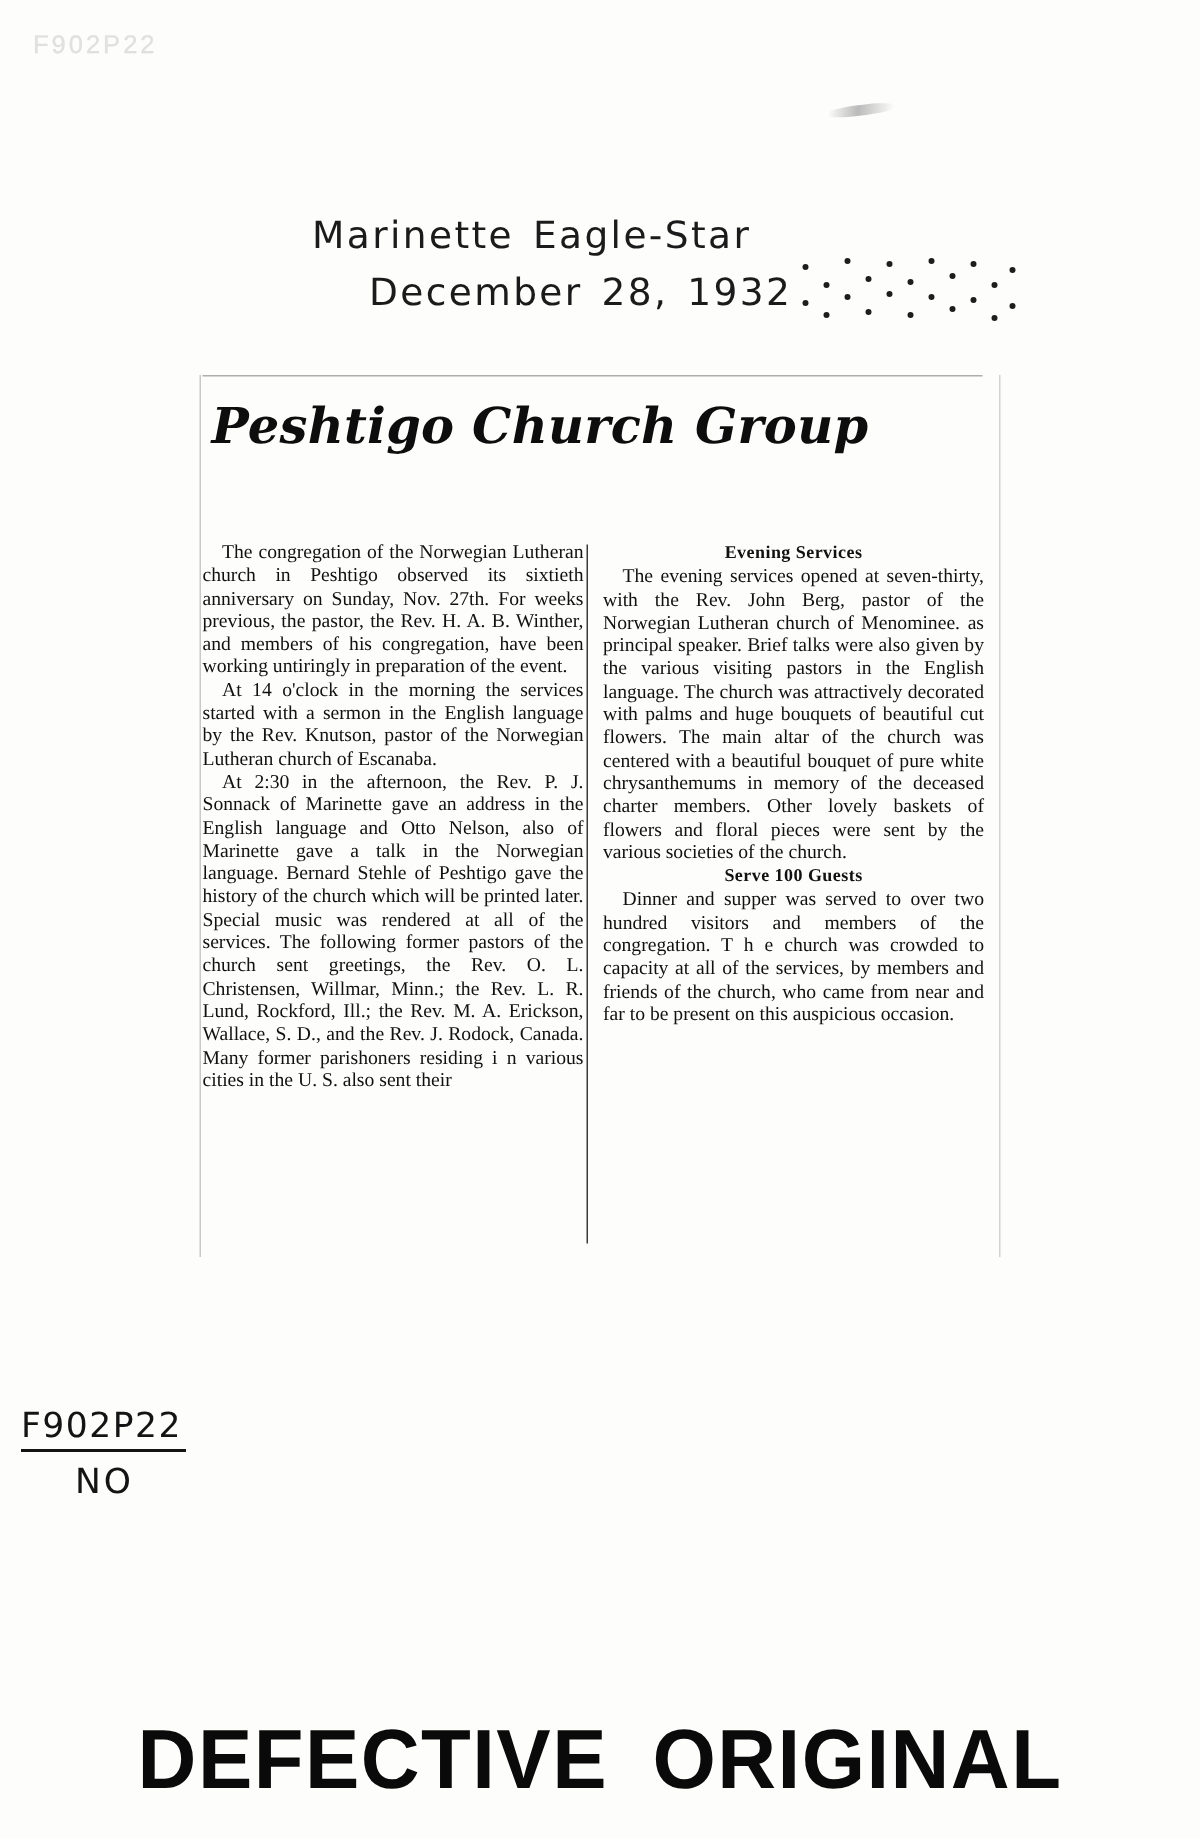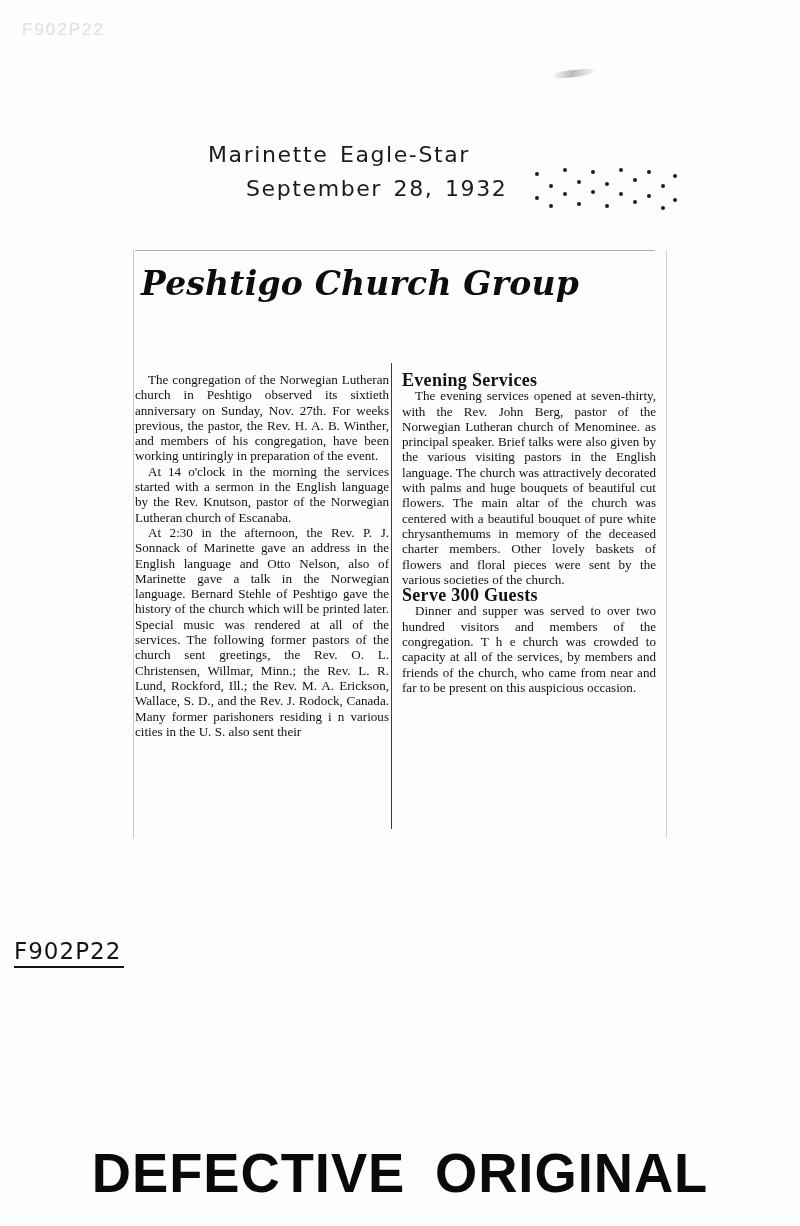--- a/index.html
+++ b/index.html
@@ -49,21 +49,21 @@
 
   
   #handwriting-block {
     position: absolute;
     left: 130px;
     top: 142px;
     width: 560px;
   }
   .handwritten {
     font-family: "DejaVu Sans", sans-serif;
-    font-size: 22px;
+    font-size: 25px;
     color: #1b1b1b;
     letter-spacing: 1.6px;
     word-spacing: 3px;
     font-weight: 400;
   }
   #hand-publication {
     display: block;
     margin-left: 78px;
   }
   #hand-date-row {
@@ -142,21 +142,21 @@
   
   #article-body {
     position: absolute;
     left: 2px;
     top: 110px;
     width: 534px;
     height: 476px;
   }
   .column {
     position: absolute;
-    top: 12px;
+    top: 0;
     width: 254px;
     font-family: "Liberation Serif", serif;
     font-size: 13.1px;
     line-height: 15.3px;
     color: #111;
     text-align: justify;
     text-justify: inter-word;
   }
   #column-left  { left: 0px; }
   #column-right { left: 267px; }
@@ -168,23 +168,23 @@
     height: 466px;
     background: #3a3a3a;
   }
   .para {
     margin: 0;
     text-indent: 13px;
     hyphens: manual;
   }
   .subhead {
     margin: 1px 0 0 0;
-    text-align: left;
+    text-align: center;
     font-weight: bold;
-    font-size: 18px;
+    font-size: 12px;
     letter-spacing: .3px;
     text-indent: 0;
   }
 
   
   #callnumber-block {
     position: absolute;
     left: 14px;
     top: 938px;
     width: 200px;
@@ -226,21 +226,21 @@
 </head>
 <body>
 
 <div id="ghost-mark">F902P22</div>
 <div id="ghost-mark-2"></div>
 <div id="smudge-artifact"></div>
 
 <div id="handwriting-block">
   <span id="hand-publication" class="handwritten">Marinette Eagle-Star</span>
   <span id="hand-date-row" class="handwritten">
-    <span>September 28, 1932</span>
+    <span>December 28, 1932</span>
     <span id="dot-artifact">
       <span style="left:2px;  top:6px;"></span>
         <span style="left:2px;  top:30px;"></span>
       <span style="left:16px; top:18px;"></span>
         <span style="left:16px; top:38px;"></span>
       <span style="left:30px; top:2px;"></span>
         <span style="left:30px; top:26px;"></span>
       <span style="left:44px; top:14px;"></span>
         <span style="left:44px; top:36px;"></span>
       <span style="left:58px; top:4px;"></span>
@@ -275,23 +275,24 @@
 
     <div id="column-left" class="column">
       <p class="para">The congregation of the Norwegian Lutheran church in Peshtigo observed its sixtieth anniversary on Sunday, Nov. 27th. For weeks previous, the pastor, the Rev. H. A. B. Winther, and members of his congregation, have been working untiringly in preparation of the event.</p>
       <p class="para">At 14 o'clock in the morning the services started with a sermon in the English language by the Rev. Knutson, pastor of the Norwegian Lutheran church of Escanaba.</p>
       <p class="para">At 2:30 in the afternoon, the Rev. P. J. Sonnack of Marinette gave an address in the English language and Otto Nelson, also of Marinette gave a talk in the Norwegian language. Bernard Stehle of Peshtigo gave the history of the church which will be printed later. Special music was rendered at all of the services. The following former pastors of the church sent greetings, the Rev. O. L. Christensen, Willmar, Minn.; the Rev. L. R. Lund, Rockford, Ill.; the Rev. M. A. Erickson, Wallace, S. D., and the Rev. J. Rodock, Canada. Many former parishoners residing i n various cities in the U. S. also sent their</p>
     </div>
 
     <div id="column-right" class="column">
       <p class="subhead">Evening Services</p>
       <p class="para">The evening services opened at seven-thirty, with the Rev. John Berg, pastor of the Norwegian Lutheran church of Menominee. as principal speaker. Brief talks were also given by the various visiting pastors in the English language. The church was attractively decorated with palms and huge bouquets of beautiful cut flowers. The main altar of the church was centered with a beautiful bouquet of pure white chrysanthemums in memory of the deceased charter members. Other lovely baskets of flowers and floral pieces were sent by the various societies of the church.</p>
-      <p class="subhead">Serve 300 Guests</p>
+      <p class="subhead">Serve 100 Guests</p>
       <p class="para">Dinner and supper was served to over two hundred visitors and members of the congregation. T h e church was crowded to capacity at all of the services, by members and friends of the church, who came from near and far to be present on this auspicious occasion.</p>
     </div>
   </div>
 </div>
 
 <div id="callnumber-block">
   <span id="callnumber-primary">F902P22</span>
+  <span id="callnumber-secondary">NO</span>
 </div>
 
 <div id="defective-stamp">DEFECTIVE ORIGINAL</div>
 
 </body></html>

